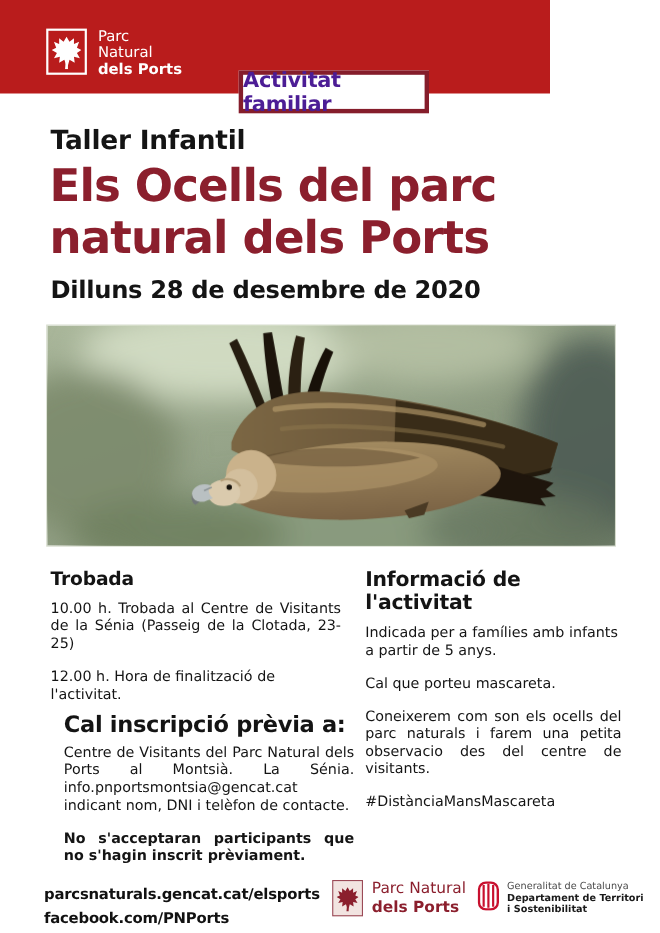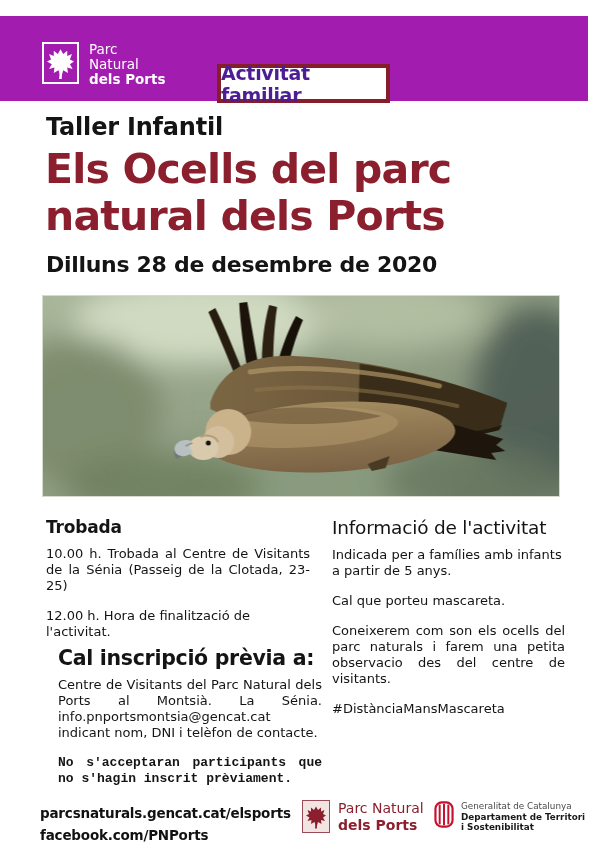--- a/index.html
+++ b/index.html
@@ -1,20 +1,20 @@
 <!DOCTYPE html>
 <html><head>
 <meta charset="utf-8">
 <style>
   * { margin:0; padding:0; box-sizing:border-box; }
   body { background:#ffffff; font-family:"DejaVu Sans","Liberation Sans",sans-serif; }
   .poster { position:relative; width:600px; height:848px; background:#ffffff; overflow:hidden; margin:0 auto; }
 
   
-  .band { position:absolute; left:0; top:16px; width:588px; height:85px; background:#a21caf; }
+  .band { position:absolute; left:0; top:0; width:500px; height:85px; background:#b91c1c; }
   .logo { position:absolute; left:42px; top:26px; display:flex; gap:10px; align-items:flex-start; }
   .logo-box { width:37px; height:42px; border:2px solid #ffffff; display:flex; align-items:center; justify-content:center; }
   .logo-text { color:#ffffff; font-size:13.5px; line-height:15px; }
   .logo-text .bold { font-weight:bold; }
   .badge { position:absolute; left:217px; top:64px; width:173px; height:39px; background:#ffffff;
            border:4px solid #851D2B; display:flex; align-items:center; justify-content:center;
            color:#4c1d95; font-weight:bold; font-size:19px; letter-spacing:-0.3px; }
 
   
   .kicker { position:absolute; left:46px; top:113px; font-size:24px; font-weight:bold; color:#141414; letter-spacing:-0.2px; }
@@ -24,27 +24,27 @@
   .date   { position:absolute; left:46px; top:252px; font-size:22px; font-weight:bold; color:#141414; letter-spacing:-0.3px; }
 
   
   .photo { position:absolute; left:42px; top:295px; width:518px; height:202px; border:1px solid #d6dccd; }
   .photo svg { display:block; width:100%; height:100%; }
 
   
   .col-left  { position:absolute; left:46px; top:517px; width:264px; color:#141414; }
   .col-right { position:absolute; left:332px; top:517px; width:233px; color:#141414; }
   .h-small  { font-size:17px;  font-weight:bold; margin-bottom:9px;  letter-spacing:-0.2px; }
-  .h-mid    { font-size:18.5px; font-weight:normal; margin-bottom:9px; letter-spacing:-0.2px; }
+  .h-mid    { font-size:18.5px; font-weight:bold; margin-bottom:9px; letter-spacing:-0.2px; }
   .h-big    { font-size:20.5px; font-weight:bold; margin-bottom:7px; letter-spacing:-0.3px; }
   .body-txt { font-size:13px; line-height:16px; }
   .jus { text-align:justify; }
   .mb  { margin-bottom:14px; }
   .inscription { position:absolute; left:58px; top:646px; width:264px; color:#141414; }
-  .warning { font-weight:bold;font-family:Liberation Mono, monospace; }
+  .warning { font-weight:bold; }
 
   
   .links { position:absolute; left:40px; top:802px; font-size:13.5px; font-weight:bold; line-height:22px;
            color:#111111; letter-spacing:-0.2px; }
   .links div { cursor:default; }
   .f-logo { position:absolute; left:302px; top:800px; display:flex; gap:8px; align-items:flex-start; }
   .f-box  { width:28px; height:33px; border:1.5px solid #9b4a57; background:#f2e4e1;
             display:flex; align-items:center; justify-content:center; }
   .f-text { font-size:14px; line-height:17px; color:#8B1F2D; }
   .f-text .bold { font-weight:bold; }

